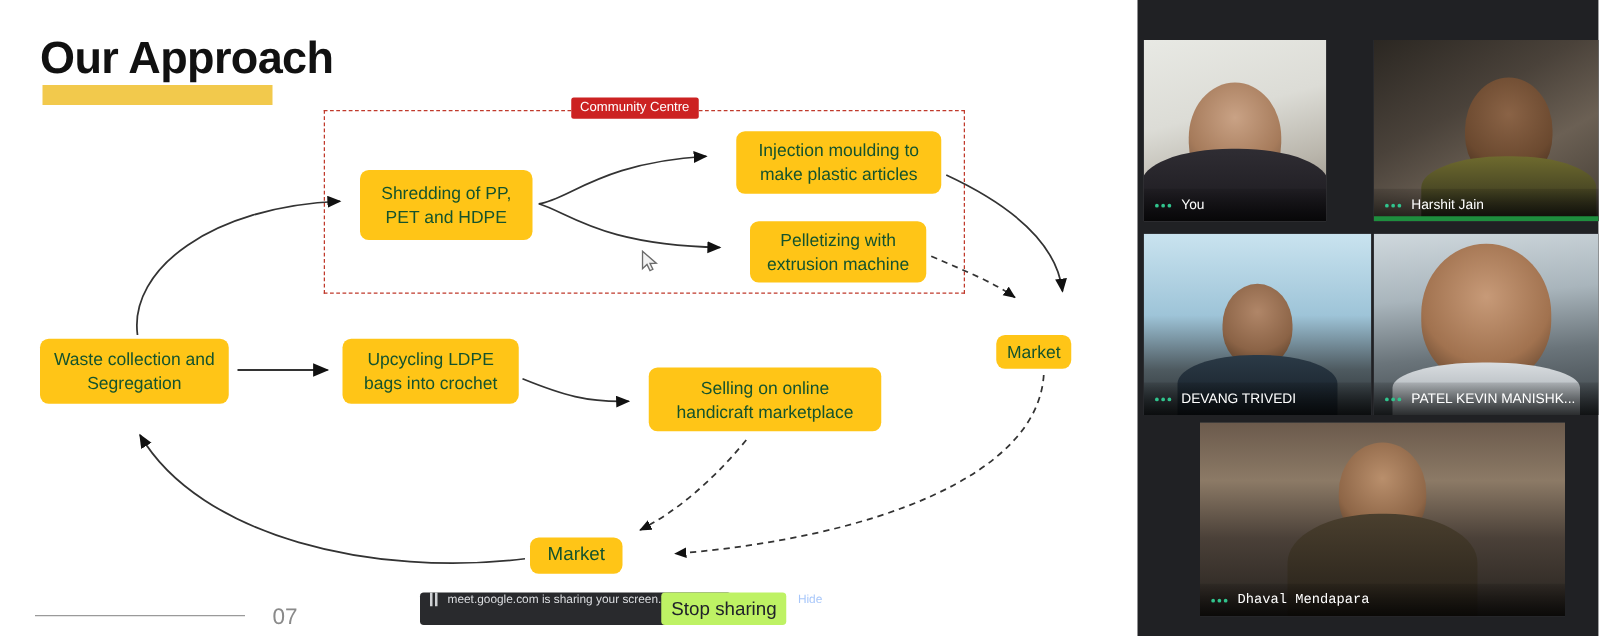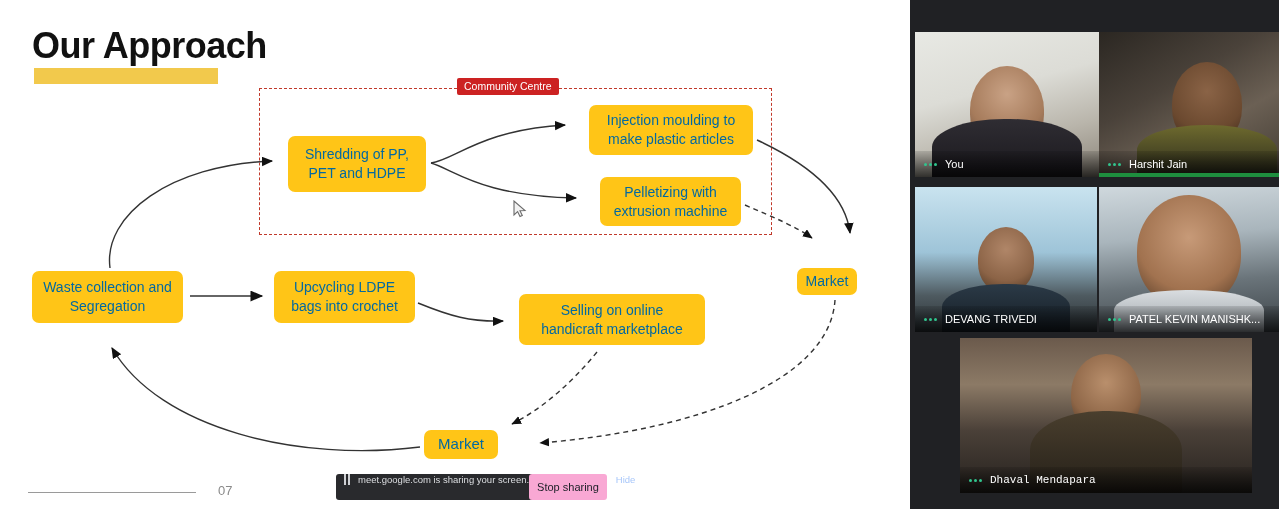--- a/index.html
+++ b/index.html
@@ -72,21 +72,21 @@
     border-radius: 2px;
     white-space: nowrap;
     z-index: 4;
   }
 
   
   .node {
     position: absolute;
     background: #FFC517;
     border-radius: 7px;
-    color: #0369a1;
+    color: #14532d;
     font-size: 14px;
     line-height: 1.35;
     display: flex;
     align-items: center;
     justify-content: center;
     text-align: center;
     box-sizing: border-box;
     padding: 6px 10px;
     z-index: 3;
   }
@@ -114,21 +114,21 @@
     left: 28px;
     top: 492px;
     width: 168px;
     height: 1px;
     background: #9a9a9a;
   }
   .slide-page-num {
     position: absolute;
     left: 218px;
     top: 483px;
-    font-size: 13px;
+    font-size: 18px;
     color: #8a8a8a;
   }
 
   
   #cursor {
     position: absolute;
     left: 513px;
     top: 200px;
     z-index: 8;
   }
@@ -165,23 +165,23 @@
   }
   .pause-icon i:first-child { left: 1px; }
   .pause-icon i:last-child  { left: 5px; }
   .share-text {
     color: #dcdee1;
     font-size: 9.5px;
     white-space: nowrap;
     flex: 1 1 auto;
   }
   .stop-share-btn {
-    background: #f9a8d4;
+    background: #bef264;
     color: #20222a;
-    font-size: 11px;
+    font-size: 15px;
     border: none;
     border-radius: 3px;
     padding: 4px 8px;
     white-space: nowrap;
     cursor: pointer;
     font-family: "Liberation Sans", sans-serif;
     flex: 0 0 auto;
   }
   .hide-btn {
     color: #A8C7FA;
@@ -244,21 +244,21 @@
     text-overflow: ellipsis;
   }
   .speaking-border {
     position: absolute;
     left: 0; right: 0; bottom: 0;
     height: 4px;
     background: #1E8E3E;
   }
 
   
-  #tile-you      { left: 5px;   top: 32px;  width: 184px; height: 145px; }
+  #tile-you      { left: 5px;   top: 32px;  width: 146px; height: 145px; }
   #tile-harshit  { left: 189px; top: 32px;  width: 216px; height: 145px; }
   #tile-devang   { left: 5px;   top: 187px; width: 182px; height: 145px; }
   #tile-kevin    { left: 189px; top: 187px; width: 180px; height: 145px; }
   #tile-dhaval   { left: 50px;  top: 338px; width: 292px; height: 155px; font-family: Liberation Mono, monospace; }
 
   
   .bg-you     { background: linear-gradient(165deg,#e8e9e4 0%,#dcdcd6 40%,#b9b5ab 70%,#8a8378 100%); }
   .bg-harshit { background: linear-gradient(150deg,#2b2722 0%,#4a423a 35%,#6b6054 60%,#3a342c 100%); }
   .bg-devang  { background: linear-gradient(180deg,#c9e3ef 0%,#9ec4d8 45%,#4e5a60 75%,#2a3034 100%); }
   .bg-kevin   { background: linear-gradient(175deg,#cfd8dd 0%,#a9b5bc 35%,#6a747a 65%,#3b4247 100%); }

